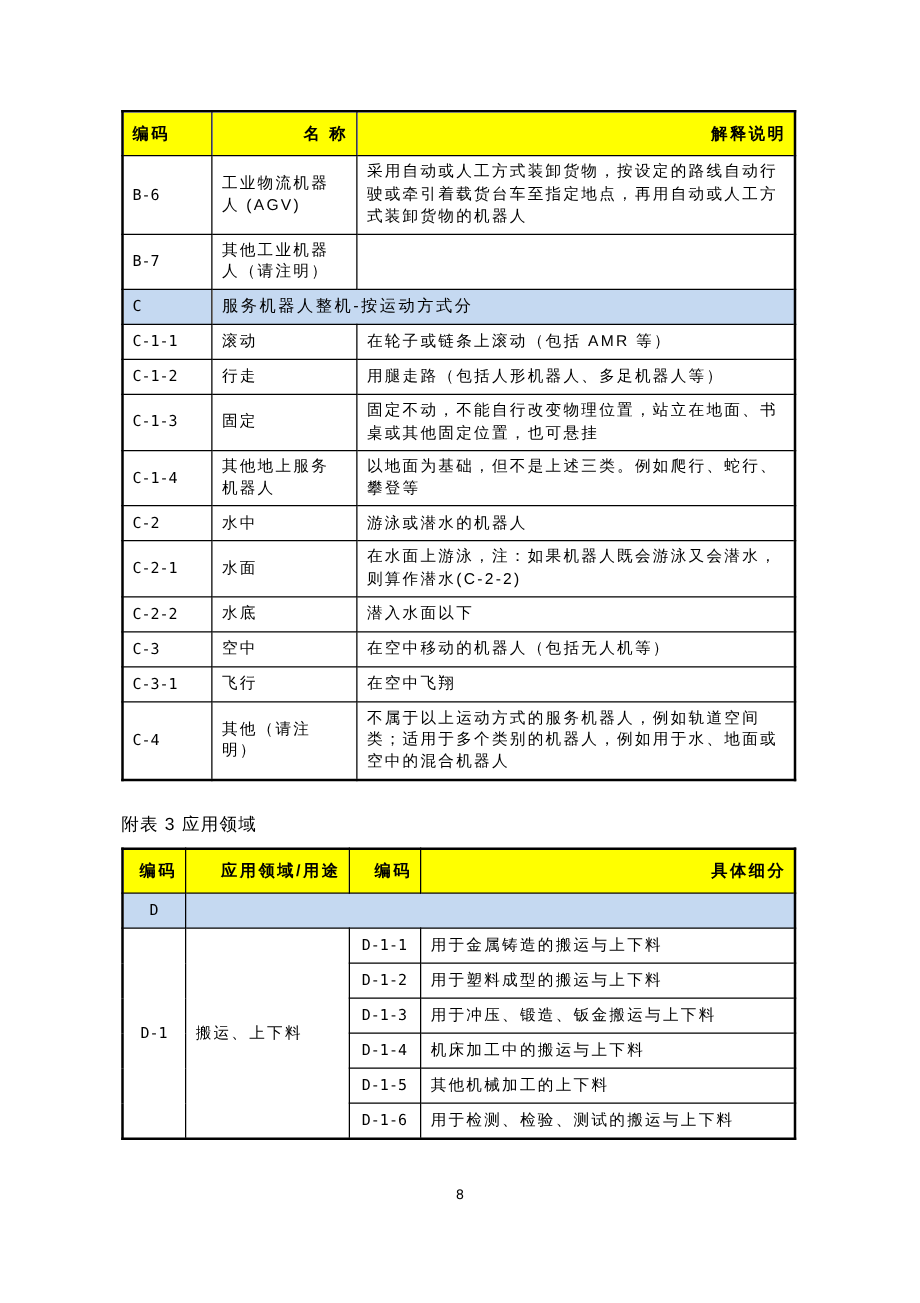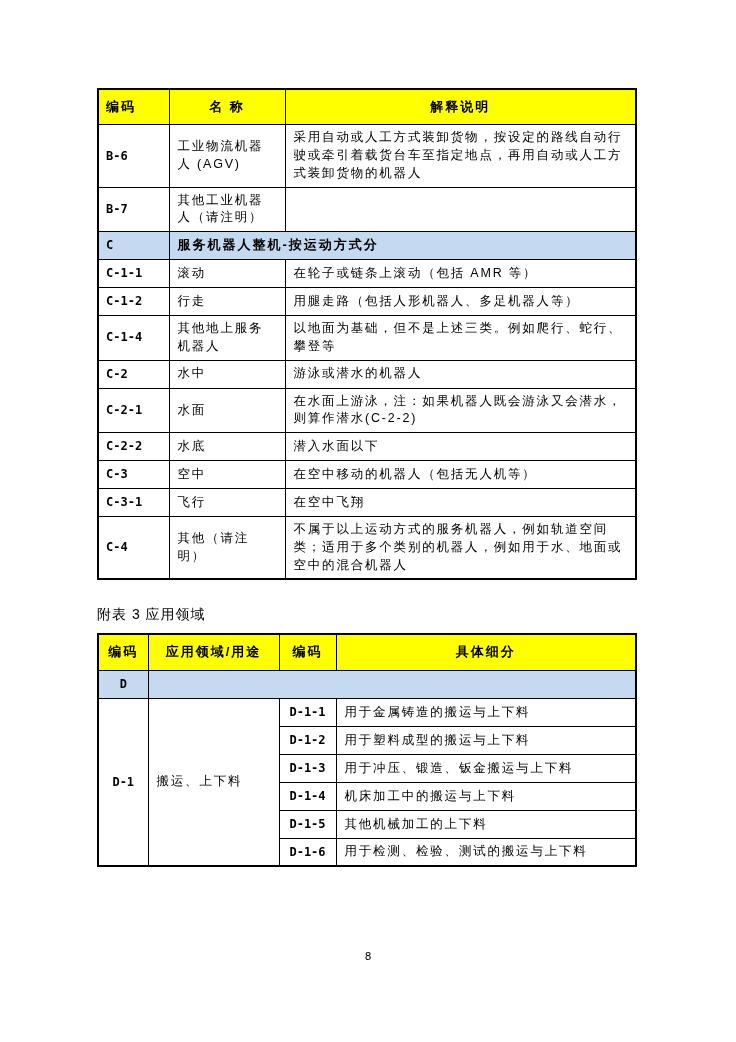--- a/index.html
+++ b/index.html
@@ -29,35 +29,35 @@
     line-height: 1.42;
     padding: 4px 8px;
     overflow: hidden;
   }
   th {
     background: #FFFF00;
     font-weight: bold;
     font-size: 13px;
     letter-spacing: 2px;
     padding: 8px 6px;
-    text-align: center;
+    text-align: right;
   }
   th.code-h-left { text-align: left; padding-left: 7px; }
   .zh { letter-spacing: 1.8px; }
   td.code {
     font-family: "DejaVu Sans Mono", monospace;
-    font-weight: bold;
+    font-weight: normal;
     font-size: 12px;
     letter-spacing: 0;
     padding-left: 7px;
   }
   td.code.indent { }
   td.code.center { text-align: center; padding-left: 4px; padding-right: 4px; }
   tr.section td { background: #C5D9F1; }
-  tr.section td.sec-label { font-weight: bold; letter-spacing: 2px; font-size: 13px; }
+  tr.section td.sec-label { font-weight: normal; letter-spacing: 2px; font-size: 13px; }
   tr.single td { height: 28px; }
   .t1 .c1 { width: 71px; }
   .t1 .c2 { width: 116px; }
   .t1 .c3 { width: 351px; }
   .t2 .c1 { width: 50px; }
   .t2 .c2 { width: 131px; }
   .t2 .c3 { width: 57px; }
   .t2 .c4 { width: 300px; }
   .table2-title {
     font-size: 14px;
@@ -109,20 +109,25 @@
       <td class="code indent">C-1-1</td>
       <td class="zh">滚动</td>
       <td class="zh">在轮子或链条上滚动（包括 AMR 等）</td>
     </tr>
     <tr class="single">
       <td class="code indent">C-1-2</td>
       <td class="zh">行走</td>
       <td class="zh">用腿走路（包括人形机器人、多足机器人等）</td>
     </tr>
     <tr>
+      <td class="code indent">C-1-3</td>
+      <td class="zh">固定</td>
+      <td class="zh">固定不动，不能自行改变物理位置，站立在地面、书桌或其他固定位置，也可悬挂</td>
+    </tr>
+    <tr>
       <td class="code indent">C-1-4</td>
       <td class="zh">其他地上服务机器人</td>
       <td class="zh">以地面为基础，但不是上述三类。例如爬行、蛇行、攀登等</td>
     </tr>
     <tr class="single">
       <td class="code">C-2</td>
       <td class="zh">水中</td>
       <td class="zh">游泳或潜水的机器人</td>
     </tr>
     <tr>

